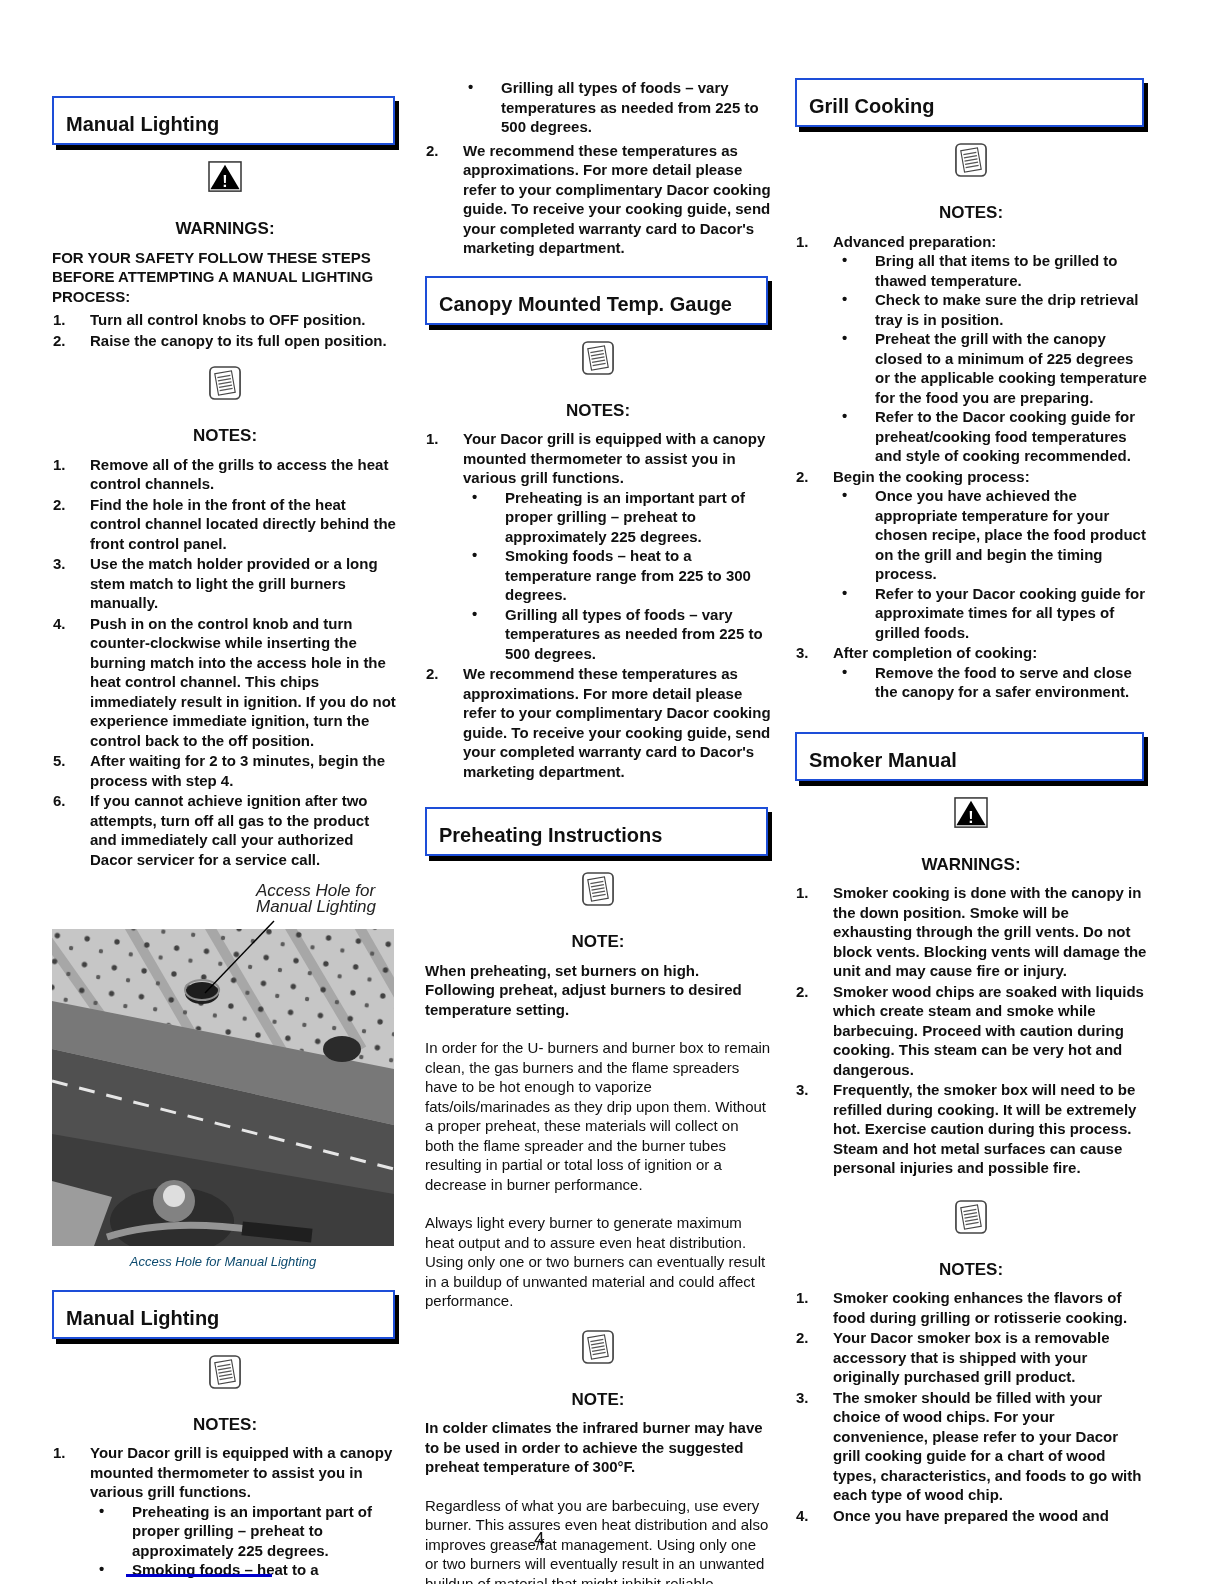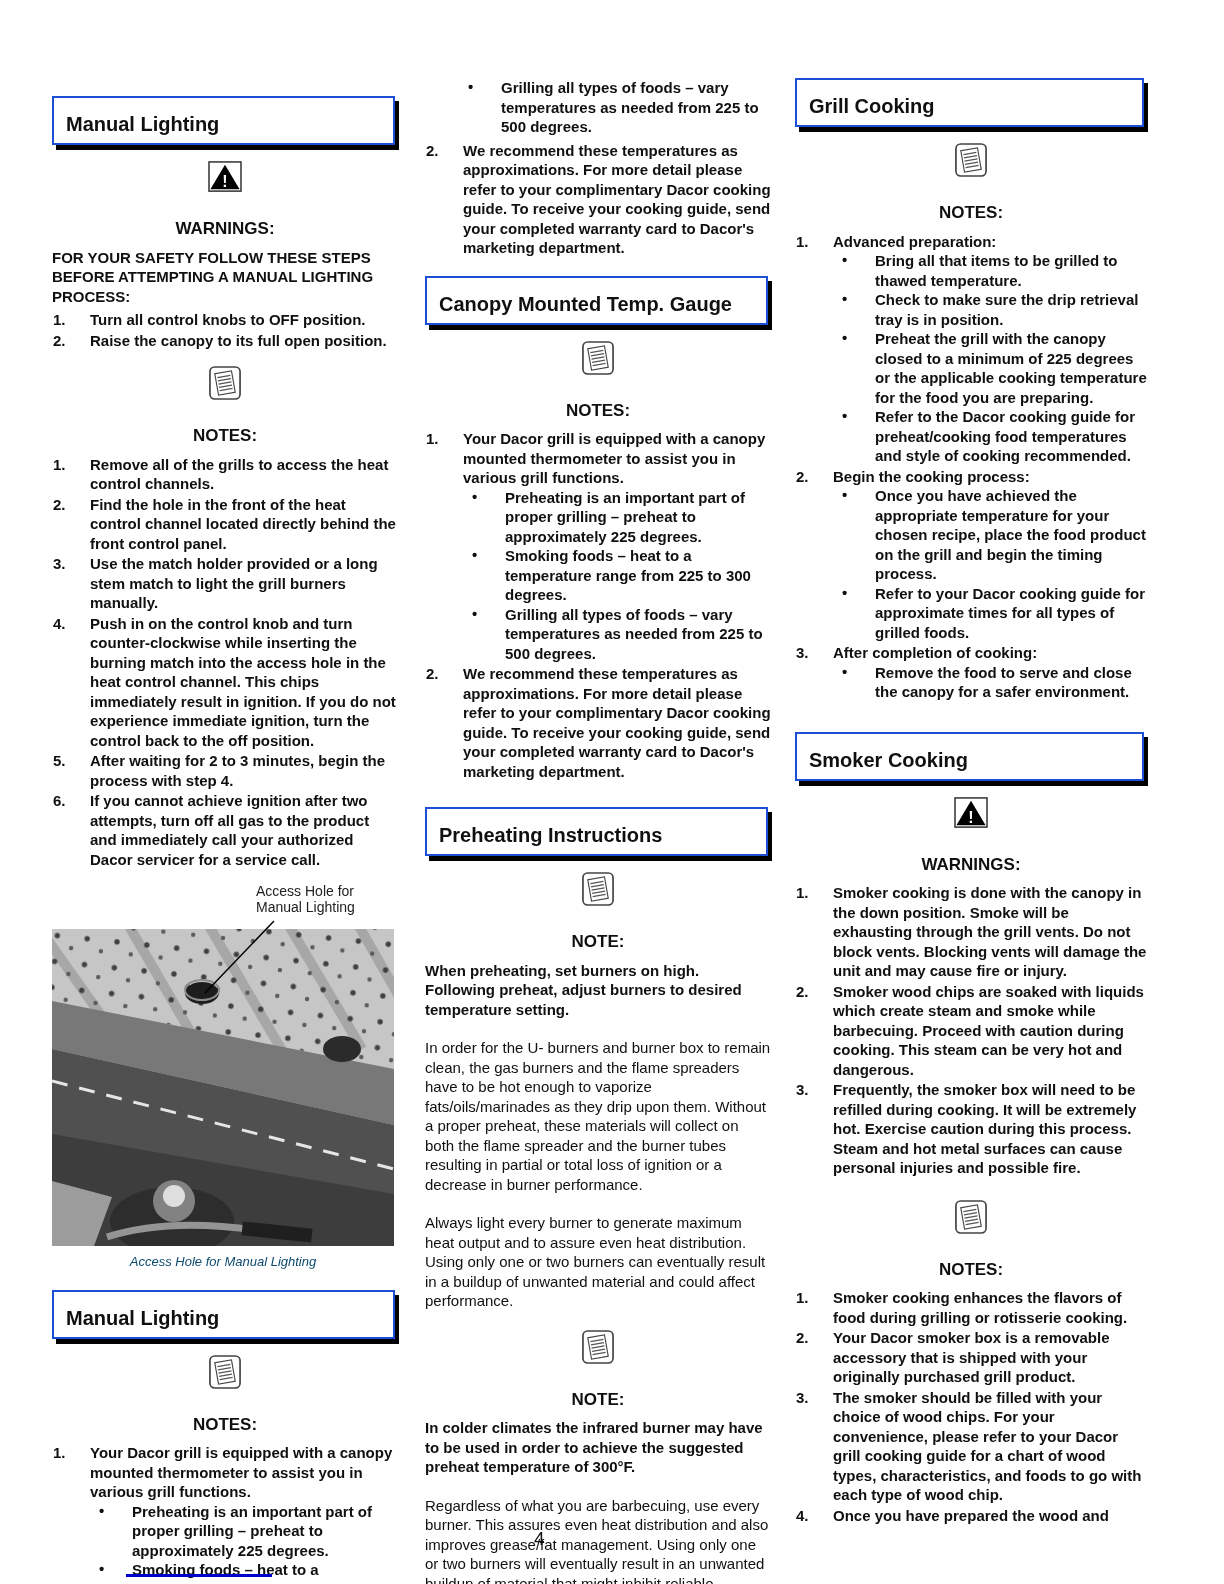--- a/index.html
+++ b/index.html
@@ -36,21 +36,21 @@
   ul.bl > li::before { content:"\2022"; position:absolute; left:7px; top:-1px; }
   ul.bl.intro { margin-left:36px; margin-bottom:4px; }
   ol.nl ul.bl { margin-left:2px; margin-top:0; }
 
   .p  { margin:9px 0 19px; font-weight:normal; }
   .pb { margin:2px 0 19px; font-weight:bold; }
 
   
   .figure { position:relative; margin:14px 0 6px; width:342px; }
   .callout { position:relative; height:46px; }
-  .callout-text { position:absolute; left:204px; top:0; font-size:14px; line-height:16px; font-weight:normal; color:#222; }
+  .callout-text { position:absolute; left:204px; top:0; font-size:17px; line-height:16px; font-weight:normal; color:#222;font-style:italic; }
   .callout-svg { position:absolute; left:0; top:0; z-index:2; }
   .caption { text-align:center; font-style:italic; font-size:13px; margin-top:6px; color:#0c4a6e; }
 
   .pagenum { position:absolute; left:534px; top:1528px; font-size:19px; color:#111; }
   .footer-line { position:absolute; left:126px; top:1574px; width:146px; height:3px; background:#0000cc; }
 
   svg text { font-family:"Liberation Sans", sans-serif; }
 </style>
 </head>
 <body>
@@ -277,21 +277,21 @@
       </li>
       <li>
         <span>After completion of cooking:</span>
         <ul class="bl">
           <li><span>Remove the food to serve and close the canopy for a safer environment.</span></li>
         </ul>
       </li>
     </ol>
 
     <div class="h-box" style="margin-top:30px;">
-      <span>Smoker Cooking</span>
+      <span>Smoker Manual</span>
     </div>
 
     <div class="lblrow">
       <svg class="note-svg" width="34" height="32" viewBox="0 0 36 34">
         <rect x="1" y="1" width="34" height="31" fill="#fff" stroke="#333" stroke-width="1.6"></rect>
         <path d="M18 4 L33.5 30 L2.5 30 Z" fill="#000"></path>
         <text x="18" y="27.5" font-size="17" font-weight="bold" fill="#fff" text-anchor="middle">!</text>
       </svg>
       <span class="lbl">WARNINGS:</span>
     </div>

